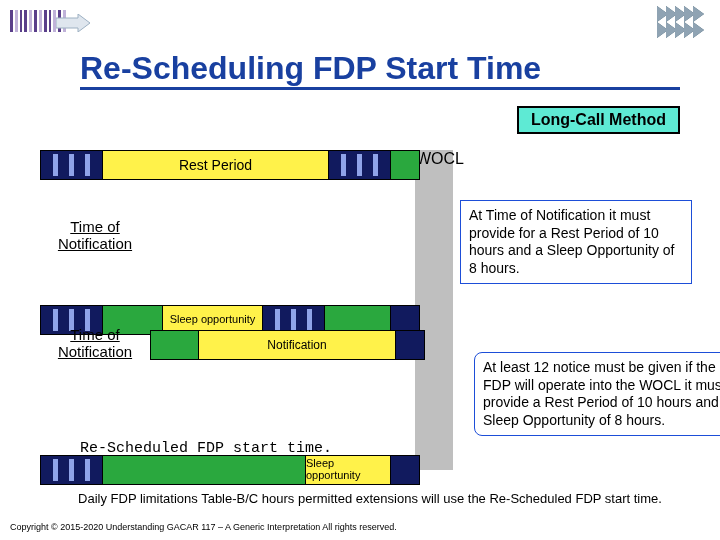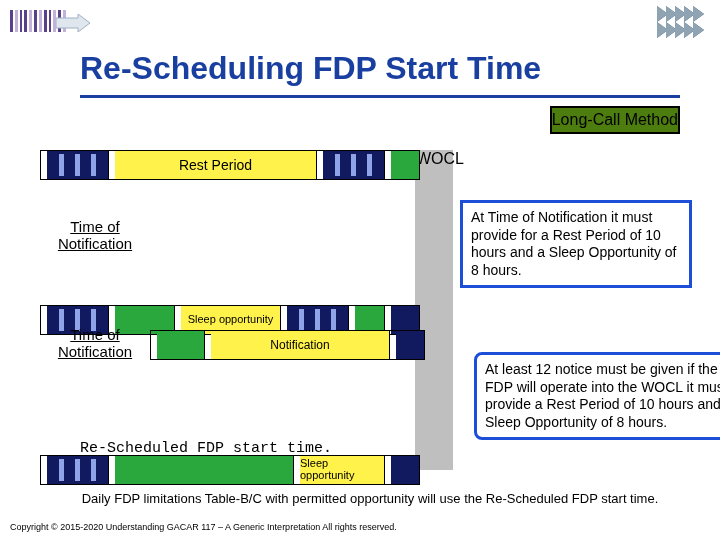--- a/index.html
+++ b/index.html
@@ -46,52 +46,51 @@
     border-bottom: 8px solid transparent;
     border-left: 11px solid #8fa3b3;
     margin-right: -2px;
     filter: drop-shadow(0.5px 0 0 #3a5a6a);
   }
   .title {
     position: absolute;
     top: 50px;
     left: 80px;
     right: 40px;
-    padding-bottom: 8px;
+    padding-bottom: 0;
     border-bottom: 3px solid #1940a0;
     color: #1940a0;
     font-family: "Trebuchet MS", Arial, sans-serif;
     font-size: 32px;
     font-weight: bold;
   }
   .longcall {
     position: absolute;
     top: 106px;
     right: 40px;
     border: 2px solid #000;
-    padding: 3px 0;
+    padding: 3px 12px;
     font-family: "Comic Sans MS", "Trebuchet MS", sans-serif;
     font-size: 16px;
-    font-weight: normal;
-    background:#4d7c0f;
+    font-weight: bold;
+    background:#5eead4;
   }
   
   .row-group { position:absolute; left:40px; }
   .bar {
     position: relative;
     height: 30px;
     border: 1px solid #000;
     box-sizing: border-box;
     display:flex;
     align-items:stretch;
   }
   .seg {
     box-sizing: border-box;
     border-right: 1px solid #000;
-    margin-left: 6px;
   }
   .seg:last-child { border-right: none; }
   .seg.navy { background:#111a5e; display:flex; align-items:center; justify-content:space-evenly; padding:0 2px;}
   .seg.navy i { display:inline-block; width:5px; height:80%; margin:0 1px; }
   .seg.yellow { background:#fff24a; display:flex; align-items:center; justify-content:center; font-size:14px;}
   .seg.green { background:#2aa83e; }
   .seg.tiny-navy { background:#111a5e; width:28px;}
   .gray-col {
     position:absolute;
     top:150px;
@@ -101,21 +100,21 @@
     background:#bfbfbf;
   }
   .wocl {
     position:absolute;
     top:150px;
     left:416px;
     font-size:16px;
   }
   .textbox {
     position:absolute;
-    border:3px solid #1d4ed8;
+    border:1px solid #1d4ed8;
     background:#fff;
     font-size:14px;
     line-height:1.25;
     padding:6px 8px;
     box-sizing:border-box;
   }
   .label-tof {
     position:absolute;
     font-size:15px;
     text-align:center;
@@ -277,14 +276,14 @@
   <div class="seg green s2"></div>
   <div class="seg yellow s3">Sleep opportunity</div>
   <div class="seg navy s4 tiny-navy"></div>
 </div>
 
 <div class="re-sched" style="top:440px; left:80px;font-family:Liberation Mono, monospace;">Re-Scheduled FDP start time.</div>
 
 <div class="textbox" style="top:200px; left:460px; width:232px;">At Time of Notification it must provide for a Rest Period of 10 hours and a Sleep Opportunity of 8 hours.</div>
 <div class="textbox" style="top:352px; left:474px; width:276px;border-radius:8px;">At least 12 notice must be given if the FDP will operate into the WOCL it must provide a Rest Period of 10 hours and a Sleep Opportunity of 8 hours.</div>
 
-<div class="footnote">Daily FDP limitations Table-B/C with permitted opportunity will use the Re-Scheduled FDP start time.</div>
+<div class="footnote">Daily FDP limitations Table-B/C hours permitted extensions will use the Re-Scheduled FDP start time.</div>
 <div class="copyright">Copyright © 2015-2020 Understanding GACAR 117 – A Generic Interpretation All rights reserved.</div>
 
 </body></html>

